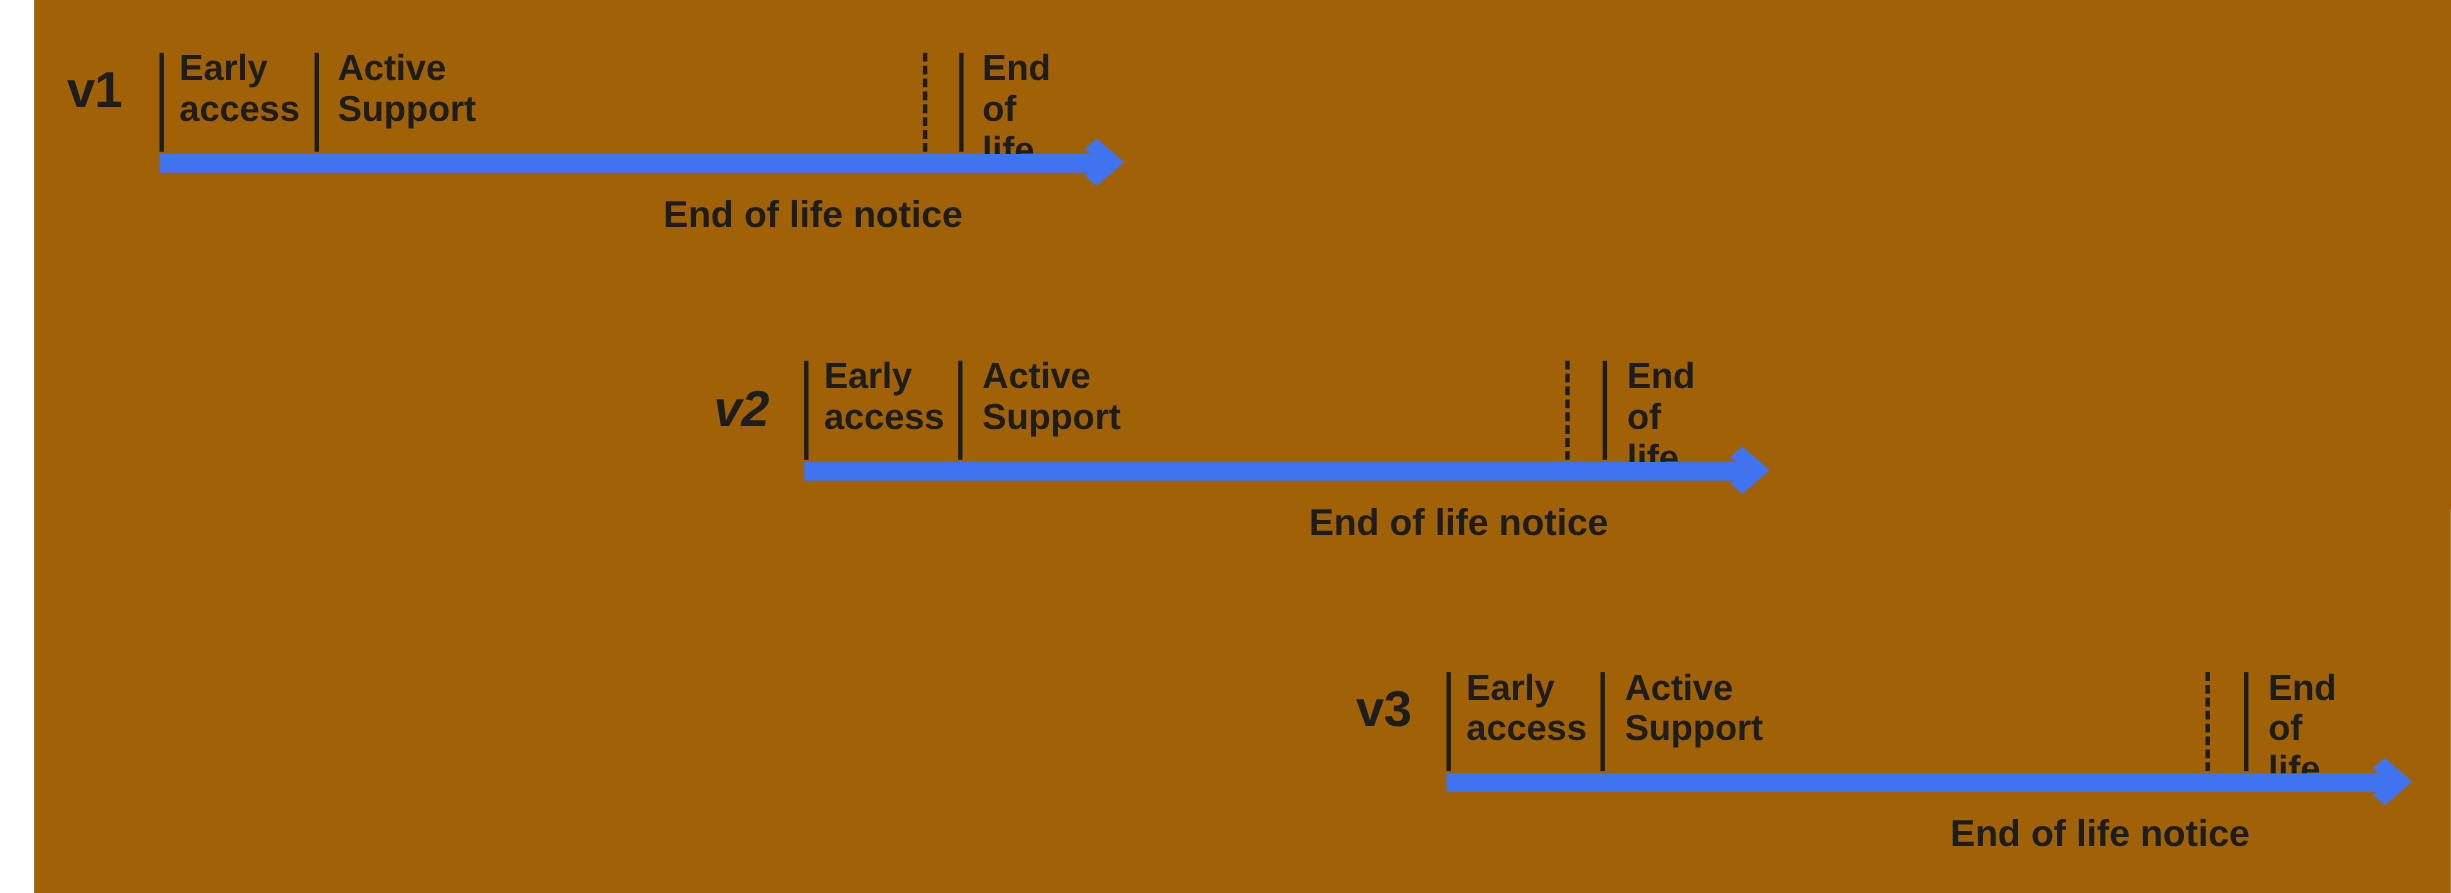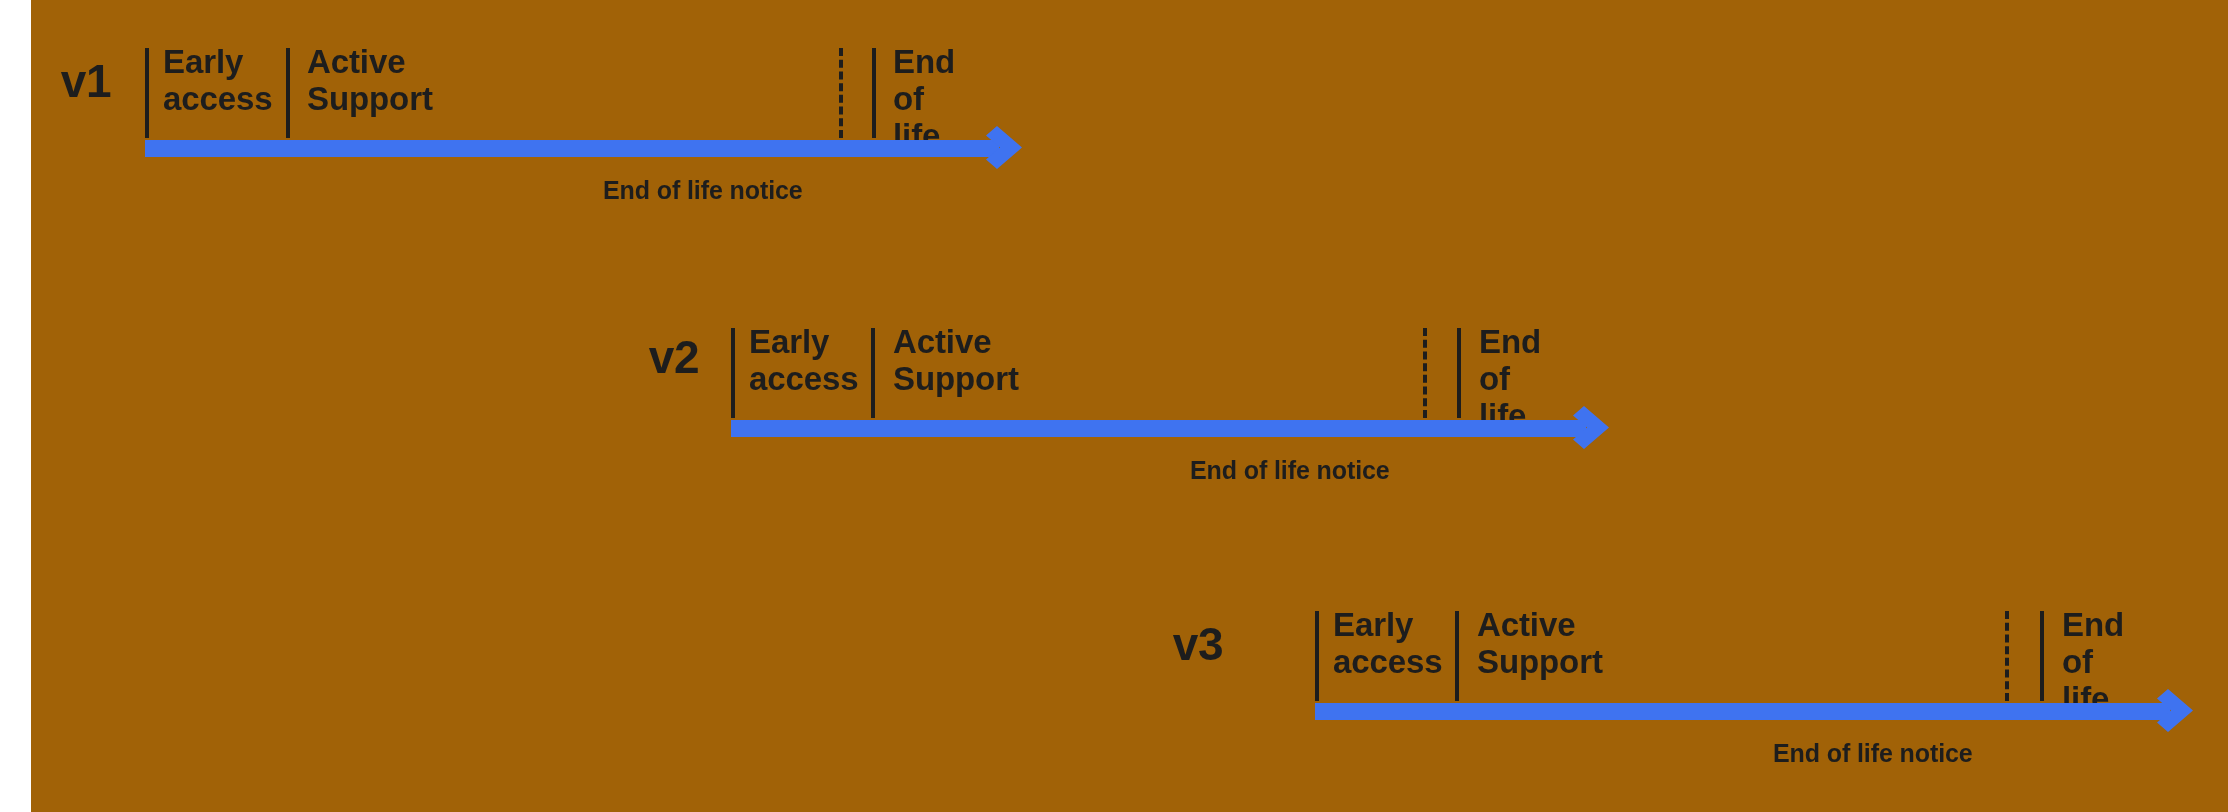--- a/index.html
+++ b/index.html
@@ -64,21 +64,21 @@
     font-size: 33px;
     font-weight: 700;
     color: #1d1d1d;
     line-height: 1.12;
     white-space: pre-line;
     letter-spacing: -0.1px;
   }
   
   .notice-label {
     position: absolute;
-    font-size: 25px;
+    font-size: 34px;
     font-weight: 700;
     color: #1d1d1d;
     line-height: 1;
     white-space: nowrap;
     letter-spacing: -0.1px;
   }
 </style>
 </head>
 <body>
 
@@ -103,21 +103,21 @@
       <svg width="60" height="46" viewBox="0 0 60 46" aria-hidden="true">
         <path d="M11 0 L36 21.5 L11 43 L0 33.5 L14 21.5 L0 9.5 Z" fill="#3f73f0"></path>
       </svg>
     </div>
 
     <div class="notice-label" style="left:572px; top:178px;">End of life notice</div>
   </div>
 
   <div class="timeline-row">
 
-    <div class="version-label" style="left:608px; top:334px; width:60px;">v2</div>
+    <div class="version-label" style="left:608px; top:348px; width:60px;font-style:italic;">v2</div>
 
     <div class="divider" style="left:700px; top:328px; height:90px;"></div>
     <div class="divider" style="left:840px; top:328px; height:90px;"></div>
     <div class="divider-dashed" style="left:1392px; top:328px; height:90px;"></div>
     <div class="divider" style="left:1426px; top:328px; height:90px;"></div>
 
     <div class="phase-label" style="left:718px; top:324px;">Early
 access</div>
     <div class="phase-label" style="left:862px; top:324px;">Active Support</div>
     <div class="phase-label" style="left:1448px; top:324px;">End of life</div>
@@ -127,21 +127,21 @@
       <svg width="60" height="46" viewBox="0 0 60 46" aria-hidden="true">
         <path d="M11 0 L36 21.5 L11 43 L0 33.5 L14 21.5 L0 9.5 Z" fill="#3f73f0"></path>
       </svg>
     </div>
 
     <div class="notice-label" style="left:1159px; top:458px;">End of life notice</div>
   </div>
 
   <div class="timeline-row">
 
-    <div class="version-label" style="left:1132px; top:621px; width:60px;">v3</div>
+    <div class="version-label" style="left:1192px; top:621px; width:60px;">v3</div>
 
     <div class="divider" style="left:1284px; top:611px; height:90px;"></div>
     <div class="divider" style="left:1424px; top:611px; height:90px;"></div>
     <div class="divider-dashed" style="left:1974px; top:611px; height:90px;"></div>
     <div class="divider" style="left:2009px; top:611px; height:90px;"></div>
 
     <div class="phase-label" style="left:1302px; top:607px;">Early
 access</div>
     <div class="phase-label" style="left:1446px; top:607px;">Active Support</div>
     <div class="phase-label" style="left:2031px; top:607px;">End of life</div>

